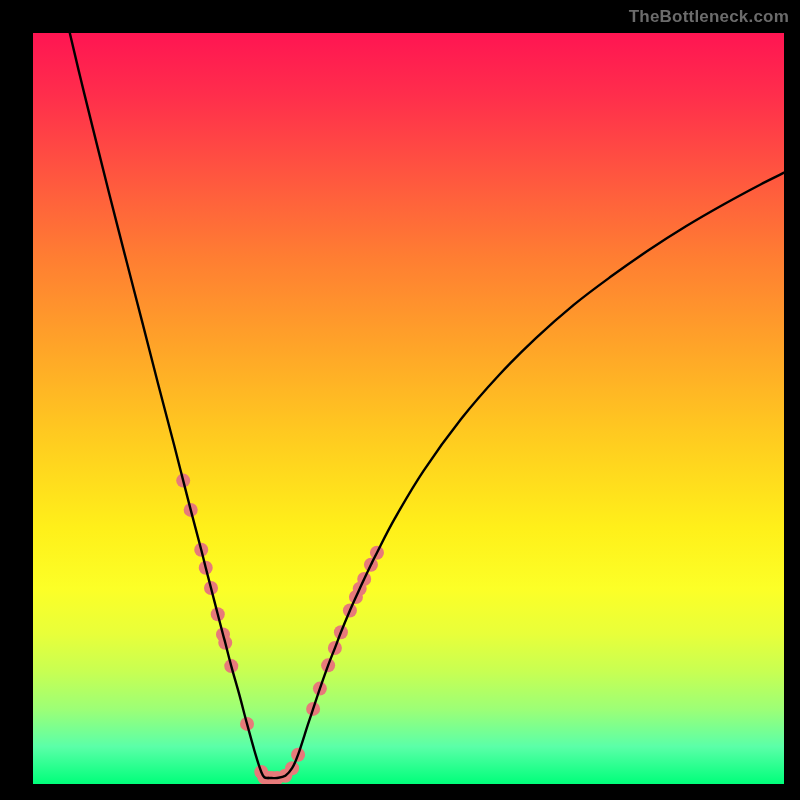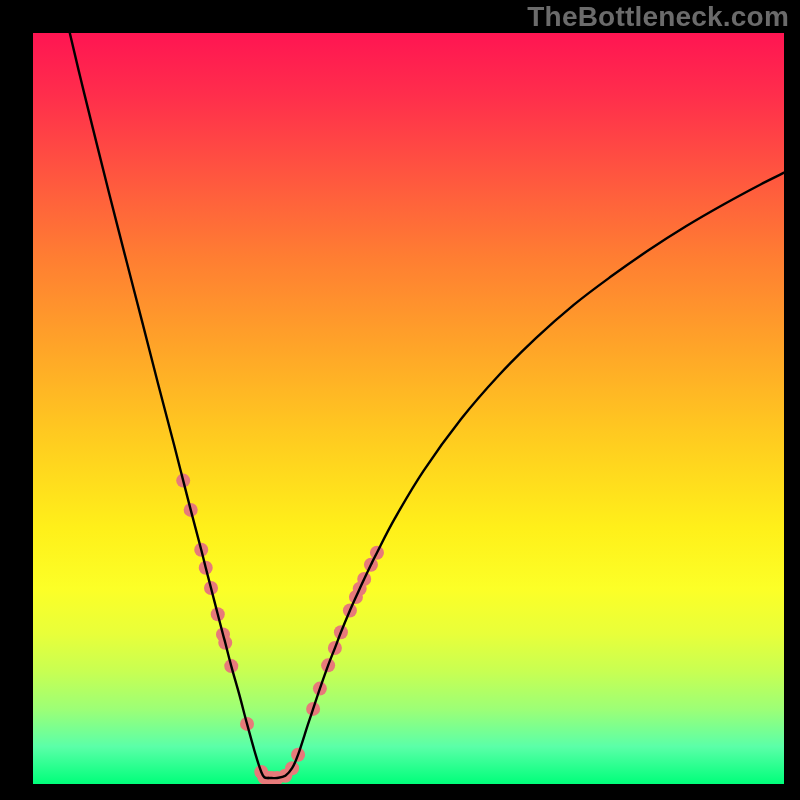--- a/index.html
+++ b/index.html
@@ -43,21 +43,21 @@
       #00ff7a 100%
     );
   }
   .watermark {
     position: absolute;
     top: 0;
     right: 11px;
     height: 33px;
     line-height: 33px;
     color: #6b6b6b;
-    font-size: 28px;
+    font-size: 17px;
     font-weight: 600;
     letter-spacing: 0.2px;
     user-select: none;
   }
   svg.curves {
     position: absolute;
     top: 33px;
     left: 33px;
     width: 751px;
     height: 751px;

